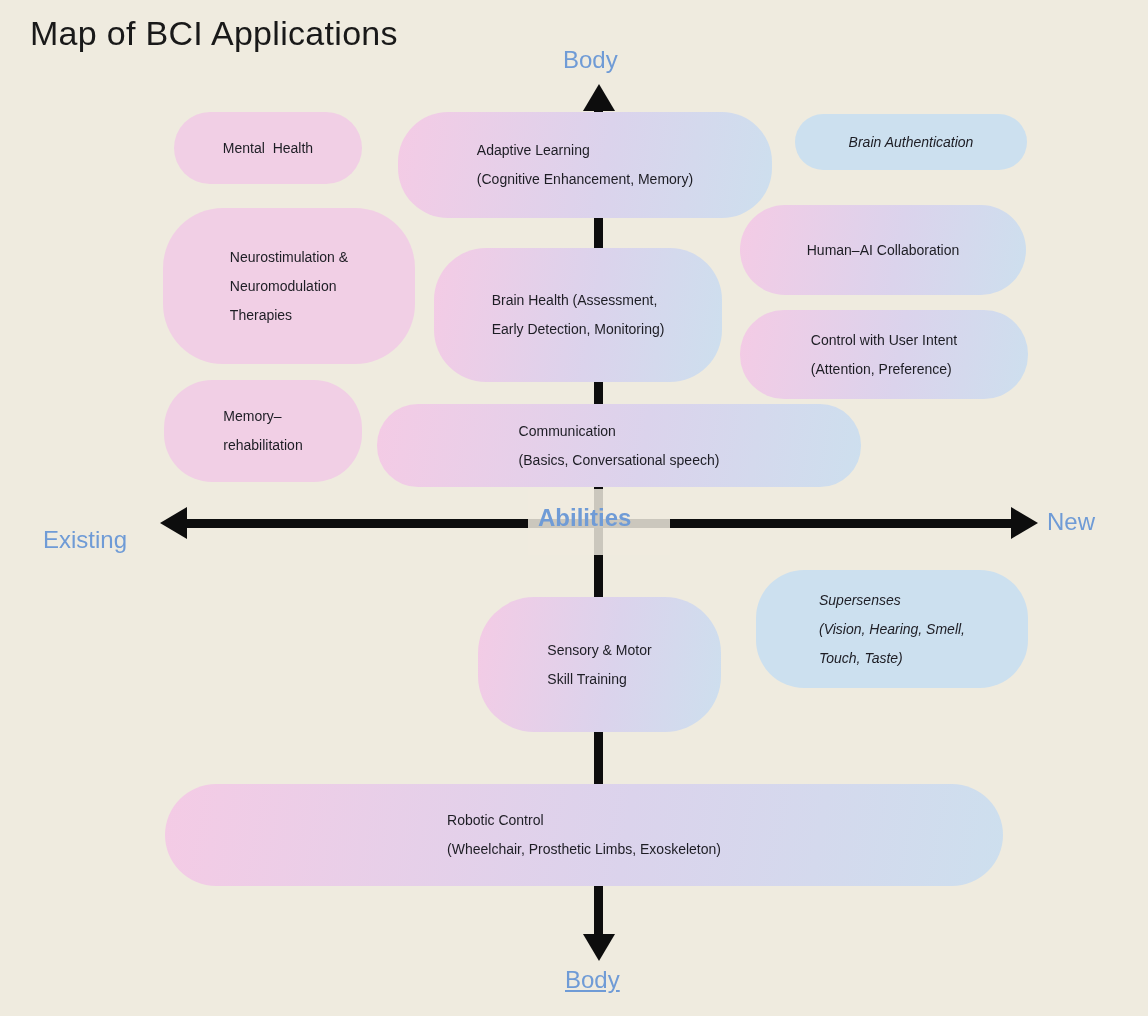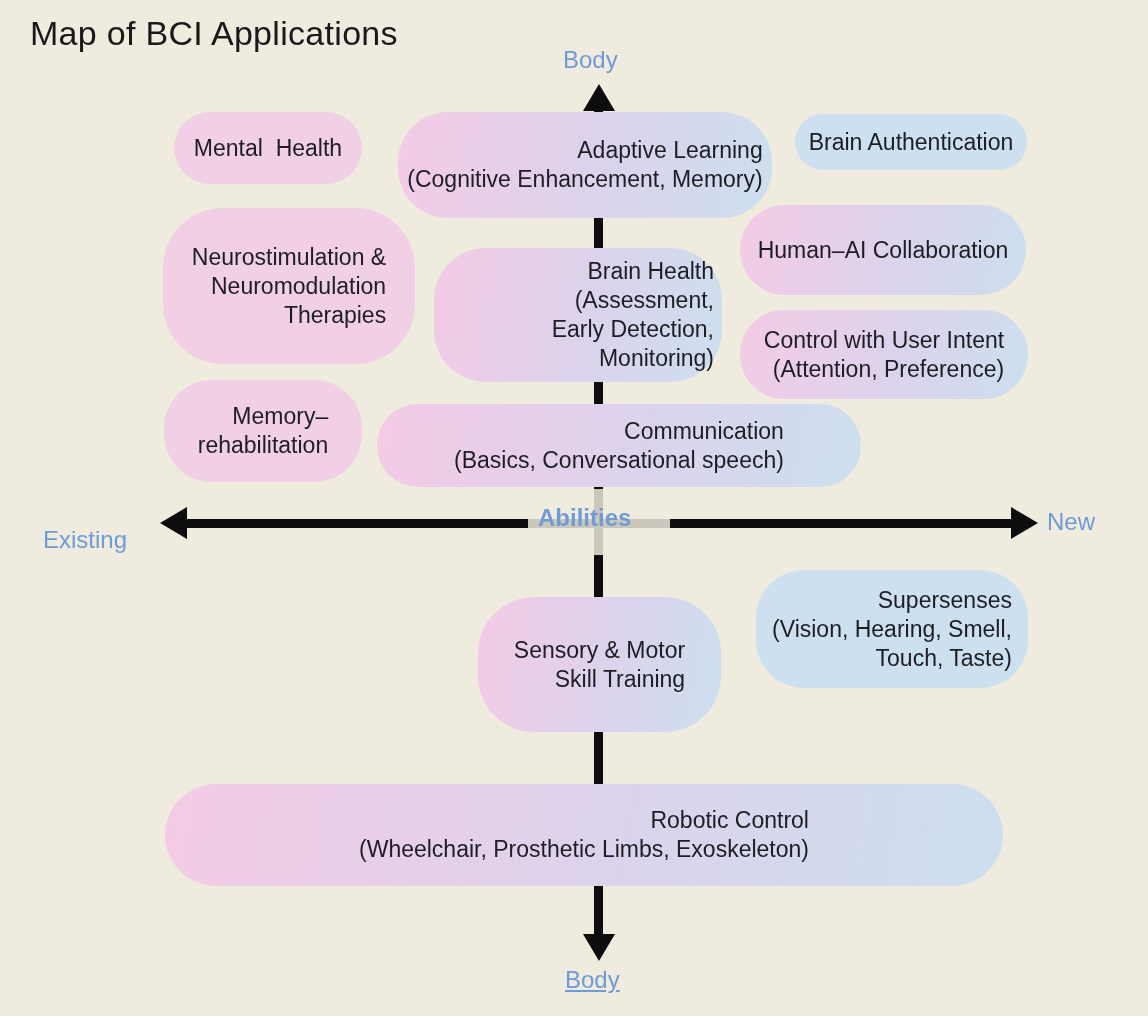--- a/index.html
+++ b/index.html
@@ -34,26 +34,26 @@
   }
   #lbl-brain{left:563px;top:46px;}
   #lbl-body{left:565px;top:966px;text-decoration:underline;}
   #lbl-existing{left:43px;top:508px;margin-top:18px;}
   #lbl-new{left:1047px;top:508px;}
   #lbl-abilities{left:538px;top:504px;font-size:24px;font-weight:700;}
   
   .bubble{
     position:absolute;z-index:2;
     display:flex;align-items:center;justify-content:center;
-    text-align:right;white-space:pre-wrap;
-    font-size:23px;line-height:29px;color:#1d1d24;
+    text-align:left;white-space:pre-wrap;
+    font-size:14px;line-height:29px;color:#1d1d24;
     padding:0 8px;box-sizing:border-box;
   }
   .pink{background:var(--color-pink,#F1CFE5);}
-  .blue{background:var(--color-blue,#CCE0EF);}
+  .blue{background:var(--color-blue,#CCE0EF);font-style:italic;}
   .grad{background:linear-gradient(100deg,var(--color-gradient_start,#F4CBE5) 0%,var(--color-gradient_mid,#DBD3EC) 55%,var(--color-gradient_end,#CDDFEE) 100%);}
   #b-mental{left:174px;top:112px;width:188px;height:72px;border-radius:36px;}
   #b-adaptive{left:398px;top:112px;width:374px;height:106px;border-radius:50px;}
   #b-brainauth{left:795px;top:114px;width:232px;height:56px;border-radius:28px;}
   #b-neurostim{left:163px;top:208px;width:252px;height:156px;border-radius:60px;}
   #b-humanai{left:740px;top:205px;width:286px;height:90px;border-radius:45px;}
   #b-brainhealth{left:434px;top:248px;width:288px;height:134px;border-radius:52px;}
   #b-control{left:740px;top:310px;width:288px;height:89px;border-radius:44px;}
   #b-neurorehab{left:164px;top:380px;width:198px;height:102px;border-radius:48px;}
   #b-comm{left:377px;top:404px;width:484px;height:83px;border-radius:41px;}

